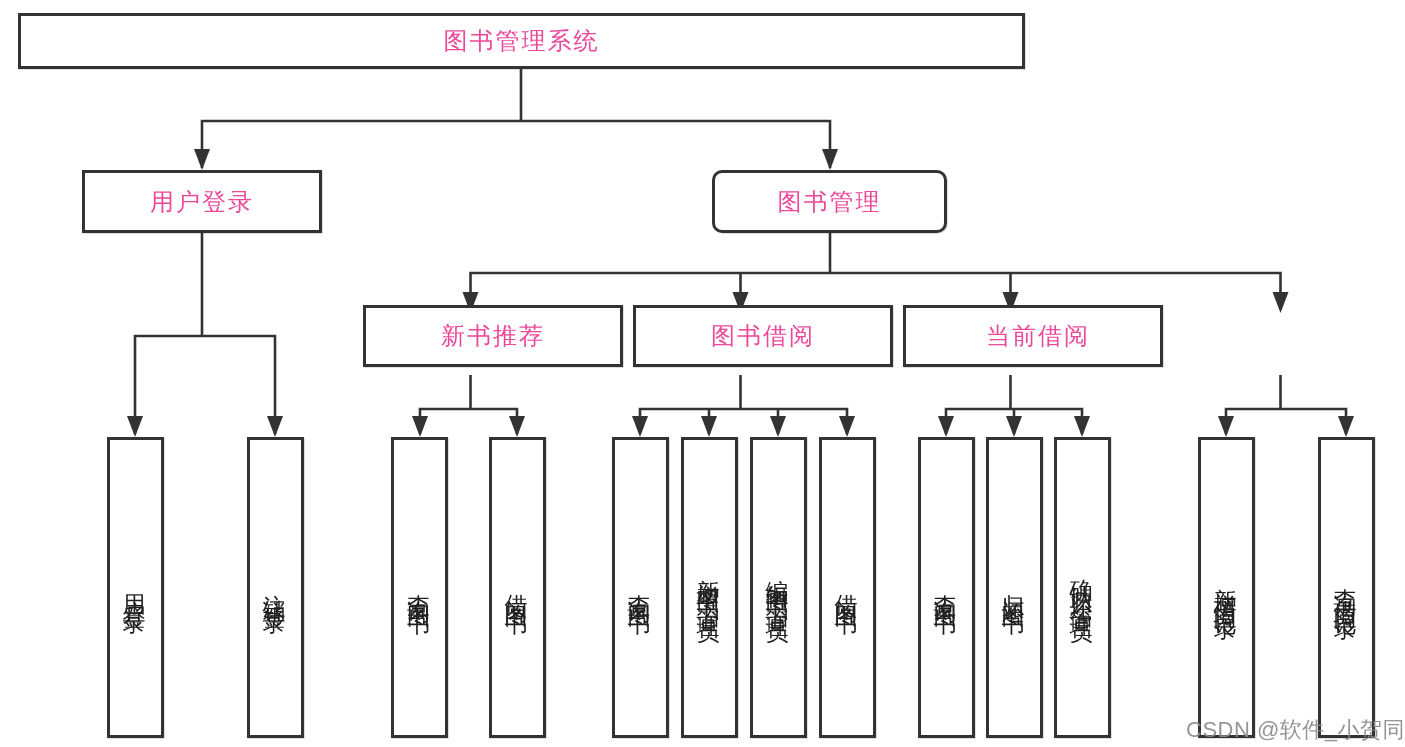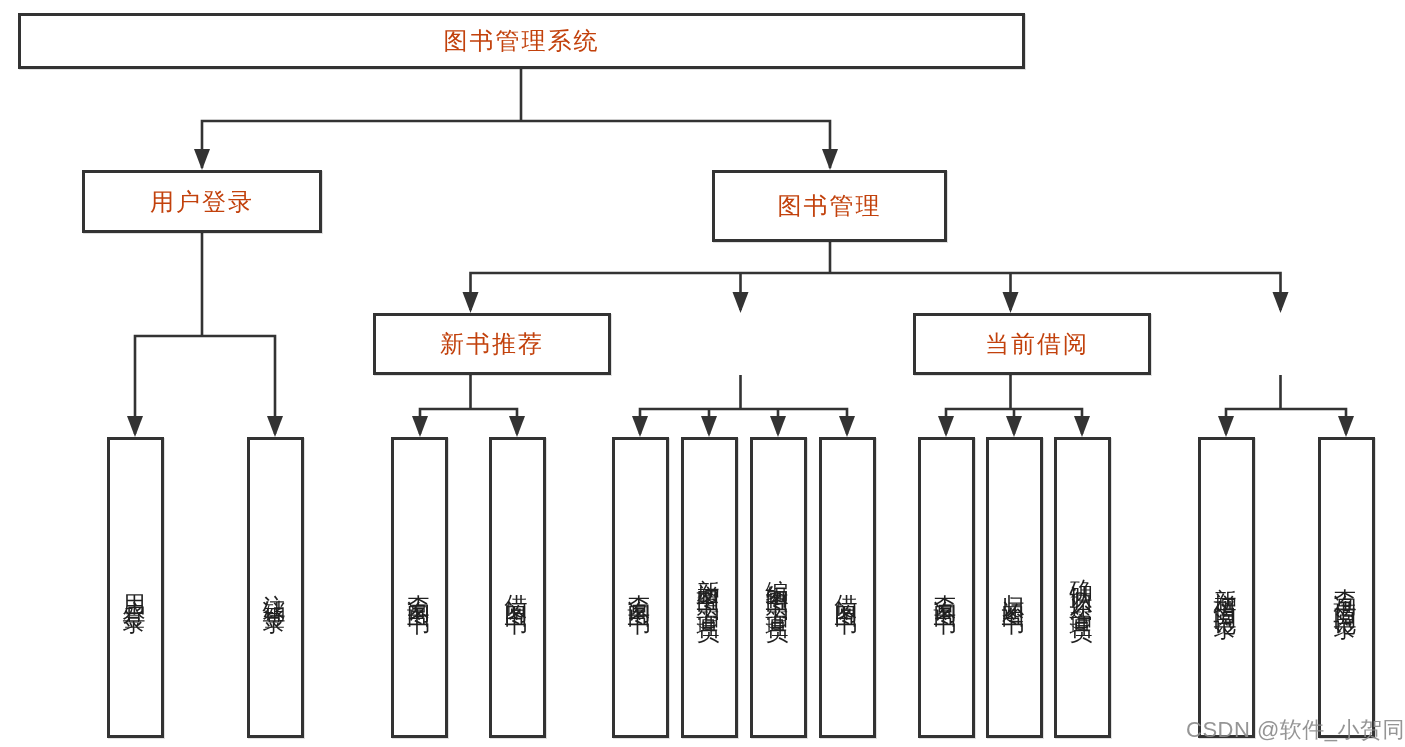--- a/index.html
+++ b/index.html
@@ -37,39 +37,39 @@
     background: #ffffff;
     display: flex;
     align-items: center;
     justify-content: center;
     z-index: 2;
     box-shadow: 1px 1px 0 rgba(0,0,0,0.12);
   }
   .box.h span {
     font-size: 24px;
     letter-spacing: 2px;
-    color: #c2410c;
+    color: #ec4899;
     white-space: nowrap;
     text-align: center;
   }
   .box.v span {
     writing-mode: vertical-rl;
     text-orientation: mixed;
     font-size: 23px;
     letter-spacing: 6px;
     color: #1f1f1f;
     white-space: nowrap;
   }
   
   .n-root  { left: 18px;    top: 13px;  width: 1007px; height: 56px; }
   
   .n-l2a   { left: 82px;    top: 170px; width: 240px;  height: 63px; }
-  .n-l2b   { left: 712px;   top: 170px; width: 235px;  height: 72px; }
-  
-  .n-l3    { top: 313px; width: 238px; height: 62px; margin-left: 10px; }
+  .n-l2b   { left: 712px;   top: 170px; width: 235px;  height: 63px; border-radius: 10px; }
+  
+  .n-l3    { top: 305px; width: 260px; height: 62px; }
   .n-l3a   { left: 363px;  }
   .n-l3b   { left: 633px;  }
   .n-l3c   { left: 903px; padding-left: 10px;  }
   .n-l3d   { left: 1173px; }
   
   .leaf    { top: 437px; width: 57px; height: 301px; }
   .lf-a1 { left: 106.5px; }
   .lf-a2 { left: 246.5px; }
   .lf-b1 { left: 391px;   }
   .lf-b2 { left: 488.5px; }
@@ -161,20 +161,23 @@
   <div class="box h n-l2a">
     <span>用户登录</span>
   </div>
   <div class="box h n-l2b">
     <span>图书管理</span>
   </div>
 
   <div class="box h n-l3 n-l3a">
     <span>新书推荐</span>
   </div>
+  <div class="box h n-l3 n-l3b">
+    <span>图书借阅</span>
+  </div>
   <div class="box h n-l3 n-l3c">
     <span>当前借阅</span>
   </div>
 
   <div class="box v leaf lf-a1">
     <span>用户登录</span>
   </div>
   <div class="box v leaf lf-a2">
     <span>注销登录</span>
   </div>

